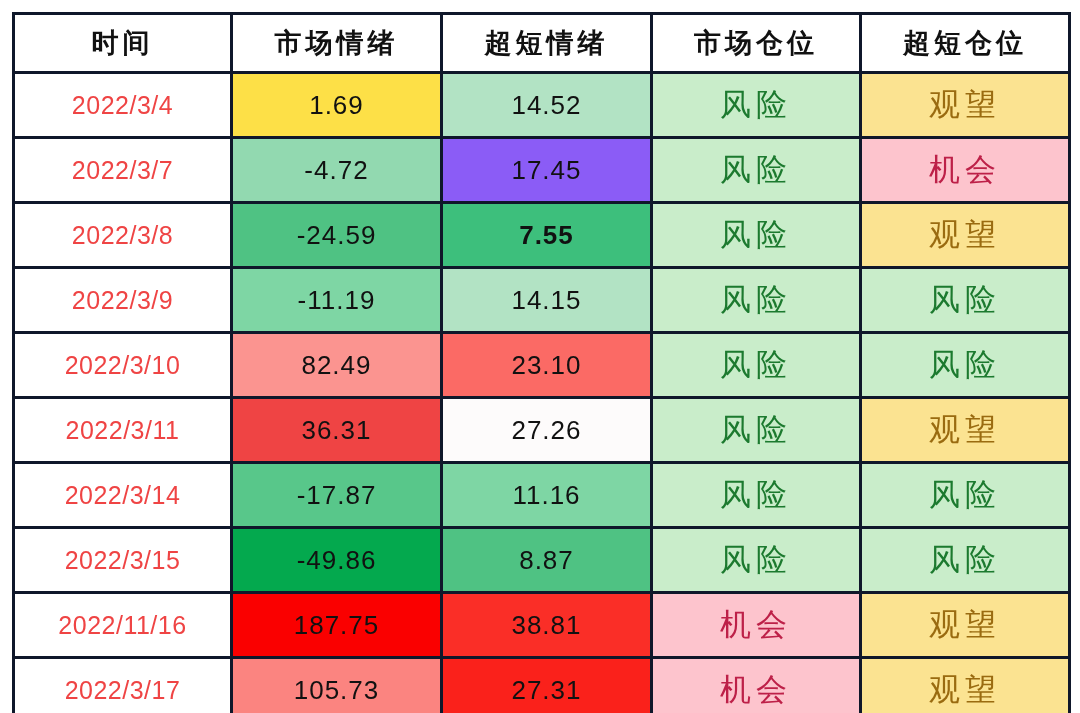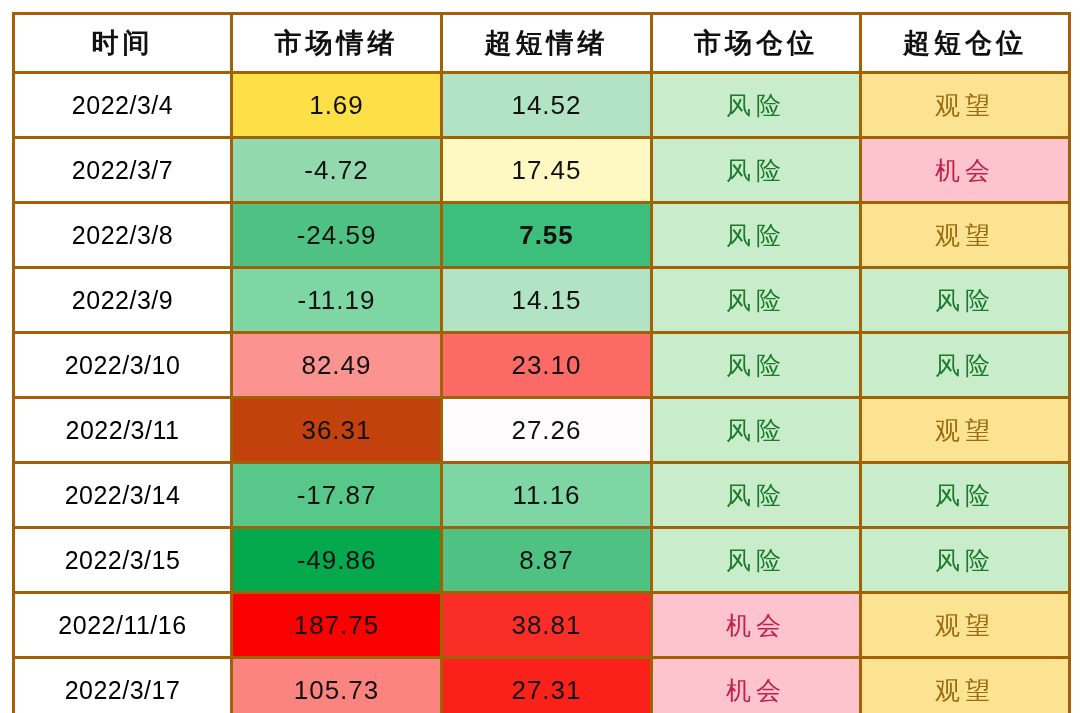--- a/index.html
+++ b/index.html
@@ -27,54 +27,54 @@
     width: 1056px;
   }
   table.grid col.c-date  { width: 218px; }
   table.grid col.c-mood  { width: 210px; }
   table.grid col.c-smood { width: 210px; }
   table.grid col.c-pos   { width: 209px; }
   table.grid col.c-spos  { width: 209px; }
 
   table.grid th,
   table.grid td {
-    border: 3px solid #a16207;
+    border: 3px solid #0f172a;
     height: 62px;
     text-align: center;
     vertical-align: middle;
     padding: 0;
     background: #ffffff;
     white-space: nowrap;
     overflow: hidden;
   }
   table.grid thead th {
     height: 56px;
     font-family: "Liberation Serif", "DejaVu Serif", serif;
     font-weight: 700;
     font-size: 27px;
     letter-spacing: 4px;
     color: #111111;
     background: #ffffff;
   }
   td.date {
     font-family: "Liberation Sans", "DejaVu Sans", sans-serif;
     font-size: 25px;
-    color: #000000;
+    color: #ef4444;
     background: #ffffff;
     letter-spacing: 0.5px;
   }
   td.num {
     font-family: "Liberation Sans", "DejaVu Sans", sans-serif;
     font-size: 26px;
     color: #111111;
     letter-spacing: 1px;
   }
   td.state {
     font-family: Liberation Serif, serif;
-    font-size: 25px;
+    font-size: 31px;
     letter-spacing: 5px;
     font-weight: 400;
   }
   
   .st-risk  { color: #1c7a2f; }
   .st-wait  { color: #9a6b10; margin-top: 32px; }
   .st-chance{ color: #bd2048; }
 </style>
 </head>
 <body>
@@ -101,21 +101,21 @@
         <tr>
           <td class="date">2022/3/4</td>
           <td class="num" style="background: #fde047;">1.69</td>
           <td class="num" style="background: rgb(178, 227, 196);">14.52</td>
           <td class="state st-risk" style="background: rgb(201, 237, 202); color: rgb(28, 122, 47);">风险</td>
           <td class="state st-wait" style="background: rgb(251, 227, 145); color: rgb(154, 107, 16);">观望</td>
         </tr>
         <tr>
           <td class="date">2022/3/7</td>
           <td class="num" style="background: rgb(146, 217, 176);">-4.72</td>
-          <td class="num" style="background: #fef9c3;">17.45</td>
+          <td class="num" style="background: #8b5cf6;">17.45</td>
           <td class="state st-risk" style="background: rgb(201, 237, 202); color: rgb(28, 122, 47);">风险</td>
           <td class="state st-chance" style="background: rgb(253, 196, 205); color: rgb(189, 32, 72);">机会</td>
         </tr>
         <tr>
           <td class="date">2022/3/8</td>
           <td class="num" style="background: rgb(79, 194, 131);">-24.59</td>
           <td class="num" style="background: rgb(61, 191, 124); font-weight: bold;">7.55</td>
           <td class="state st-risk" style="background: rgb(201, 237, 202); color: rgb(28, 122, 47);">风险</td>
           <td class="state st-wait" style="background: rgb(251, 227, 145); color: rgb(154, 107, 16);">观望</td>
         </tr>
@@ -128,21 +128,21 @@
         </tr>
         <tr>
           <td class="date">2022/3/10</td>
           <td class="num" style="background: rgb(251, 148, 144);">82.49</td>
           <td class="num" style="background: rgb(251, 106, 101);">23.10</td>
           <td class="state st-risk" style="background: rgb(201, 237, 202); color: rgb(28, 122, 47);">风险</td>
           <td class="state st-risk" style="background: rgb(201, 237, 202); color: rgb(28, 122, 47);">风险</td>
         </tr>
         <tr>
           <td class="date">2022/3/11</td>
-          <td class="num" style="background: #c2410c;">36.31</td>
+          <td class="num" style="background: #ef4444;">36.31</td>
           <td class="num" style="background: rgb(253, 251, 251);">27.26</td>
           <td class="state st-risk" style="background: rgb(201, 237, 202); color: rgb(28, 122, 47);">风险</td>
           <td class="state st-wait" style="background: rgb(251, 227, 145); color: rgb(154, 107, 16);">观望</td>
         </tr>
         <tr>
           <td class="date">2022/3/14</td>
           <td class="num" style="background: rgb(88, 199, 138);">-17.87</td>
           <td class="num" style="background: rgb(126, 214, 164);">11.16</td>
           <td class="state st-risk" style="background: rgb(201, 237, 202); color: rgb(28, 122, 47);">风险</td>
           <td class="state st-risk" style="background: rgb(201, 237, 202); color: rgb(28, 122, 47);">风险</td>

